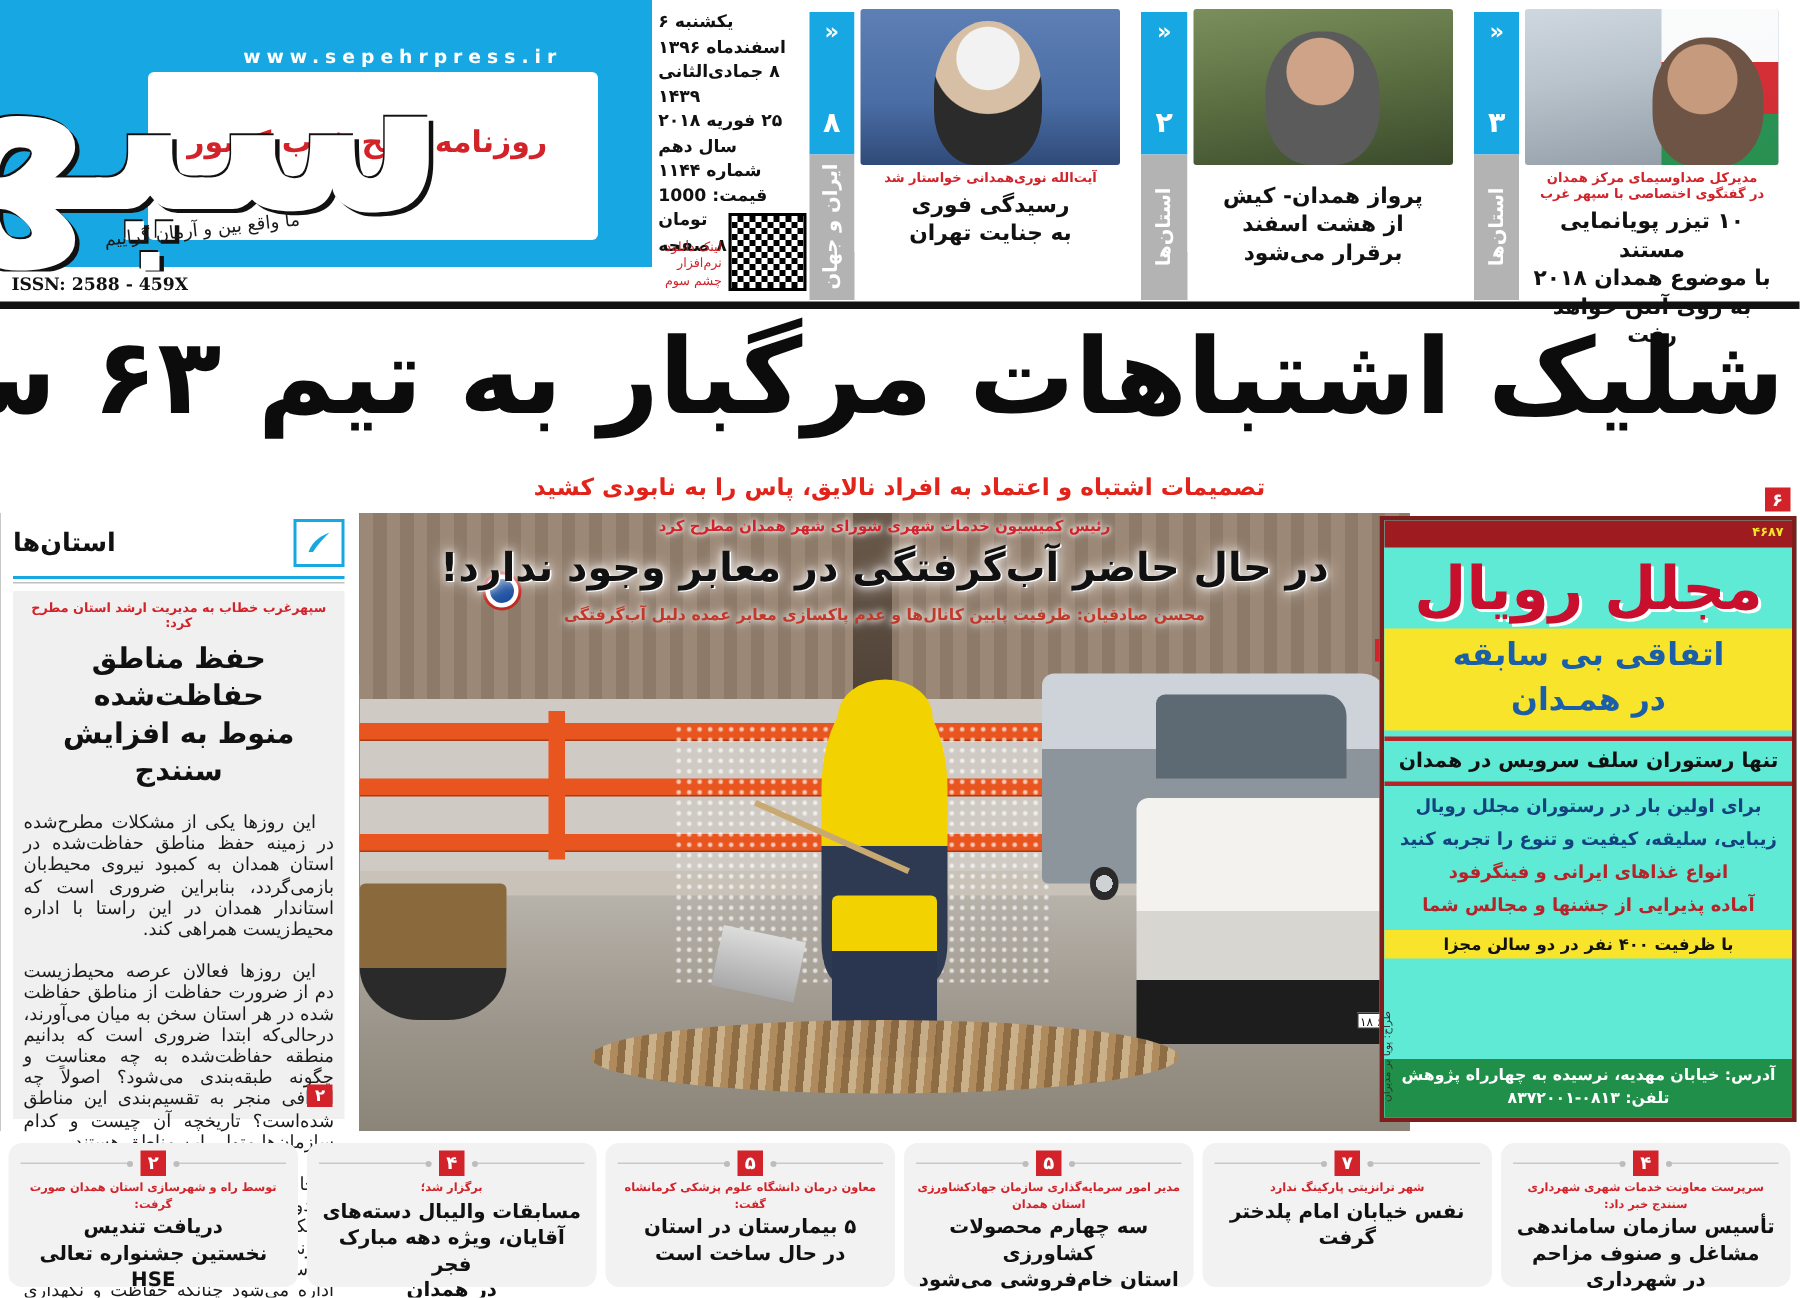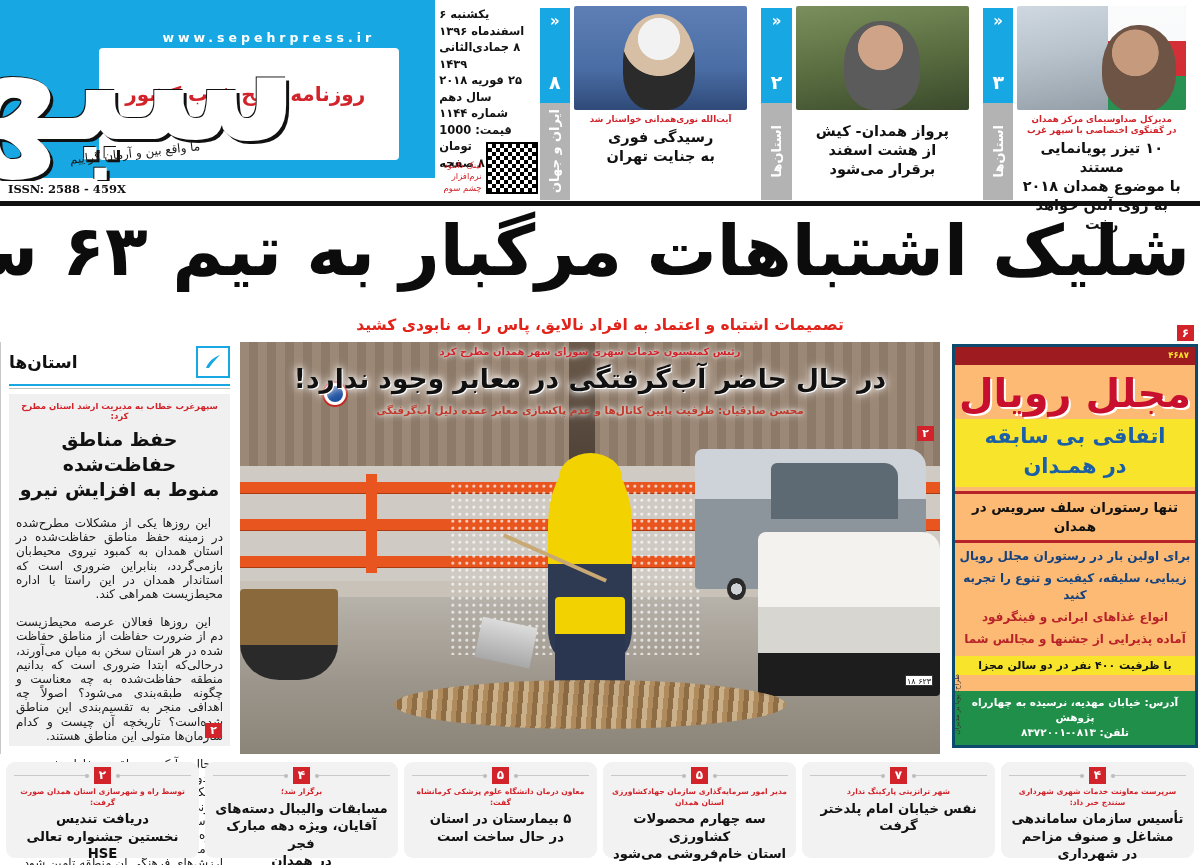--- a/index.html
+++ b/index.html
@@ -178,21 +178,21 @@
   .photo-title{ position:absolute; top:20px; right:0; left:0; text-align:center; color:#111;
       font-size:26.5px; line-height:34px; font-weight:bold; direction:rtl;
       text-shadow:0 0 6px #fff,0 0 12px #fff,1px 1px 0 #fff; }
   .photo-sub{ position:absolute; top:62px; right:0; left:0; text-align:center; color:#c0392b;
       font-size:10.5px; font-weight:bold; direction:rtl; text-shadow:0 0 4px #fff,0 0 8px #fff; }
   .photo-page{ position:absolute; top:84px; right:6px; background:#d2232a; color:#fff;
       font-size:11px; font-weight:bold; padding:1px 5px; }
 
   
   .adcol{ width:260px; position:relative; padding:2px 2px 0 0; }
-  .ad{ position:relative; width:246px; height:404px; border:3px solid #0c4a6e; background:#fdba74; overflow:hidden; }
+  .ad{ position:relative; width:278px; height:404px; border:3px solid #7f1d1d; background:#5eead4; overflow:hidden; }
   .ad-top{ background:#9e1b20; color:#fff; padding:3px 6px 5px; position:relative; }
   .ad-code{ font-size:8.5px; color:#f7e42b; text-align:right; direction:rtl; font-weight:bold; }
   .ad-line1{ font-size:11.5px; font-weight:bold; text-align:center; direction:rtl; margin-top:1px; }
   .ad-brand{ color:#c8102e; font-size:40px; font-weight:bold; text-align:center; direction:rtl;
       line-height:52px; text-shadow:2px 2px 0 #fff; margin-top:2px; }
   .ad-band{ background:#f7e42b; padding:2px 4px 6px; }
   .ad-h2{ color:#1b5fa8; font-size:21px; font-weight:bold; text-align:center; direction:rtl; line-height:30px; }
   .ad-rule{ height:3px; background:#b8232a; margin:4px 0; }
   .ad-h3{ color:#111; font-size:13.5px; font-weight:bold; text-align:center; direction:rtl; line-height:19px; }
   .ad-p{ color:#111; font-size:12px; font-weight:bold; text-align:center; direction:rtl; line-height:17px; margin-top:5px; }
@@ -334,21 +334,21 @@
           </svg>
         </div>
       </div>
       <div class="prov-rule"></div>
       <div class="prov-rule2"></div>
 
       <div class="prov-body">
         <div class="prov-kicker">سپهرغرب خطاب به مدیریت ارشد استان مطرح کرد:</div>
         <div class="prov-h">
           <div>حفظ مناطق حفاظت‌شده</div>
-          <div>منوط به افزایش نیرو</div>
+          <div>منوط به افزایش سنندج</div>
         </div>
         <p class="prov-p">این روزها یکی از مشکلات مطرح‌شده در زمینه حفظ مناطق حفاظت‌شده در استان همدان به کمبود نیروی محیط‌بان بازمی‌گردد، بنابراین ضروری است که استاندار همدان در این راستا با اداره محیط‌زیست همراهی کند.</p>
         <p class="prov-p">این روزها فعالان عرصه محیط‌زیست دم از ضرورت حفاظت از مناطق حفاظت شده در هر استان سخن به میان می‌آورند، درحالی‌که ابتدا ضروری است که بدانیم منطقه حفاظت‌شده به چه معناست و چگونه طبقه‌بندی می‌شود؟ اصولاً چه اهدافی منجر به تقسیم‌بندی این مناطق شده‌است؟ تاریخچه آن چیست و کدام سازمان‌ها متولی این مناطق هستند.</p>
         <p class="prov-p">حال آنکه منطقه حفاظت‌شده به محدوده مشخصی جغرافیایی (آبی - خشکی) اطلاق می‌شود که به شیوه قانونی یا دیگر روش‌های مؤثر شناسایی‌شده، موردتوجه قرارگرفته و اداره می‌شود چنانکه حفاظت و نگهداری بلندمدت از تنوع زیستی، منابع طبیعی و ارزش‌های فرهنگی آن منطقه تأمین شود.</p>
         <div class="prov-page">۲</div>
       </div>
     </div>
 
     <div class="photocol">
       <div class="photo">

